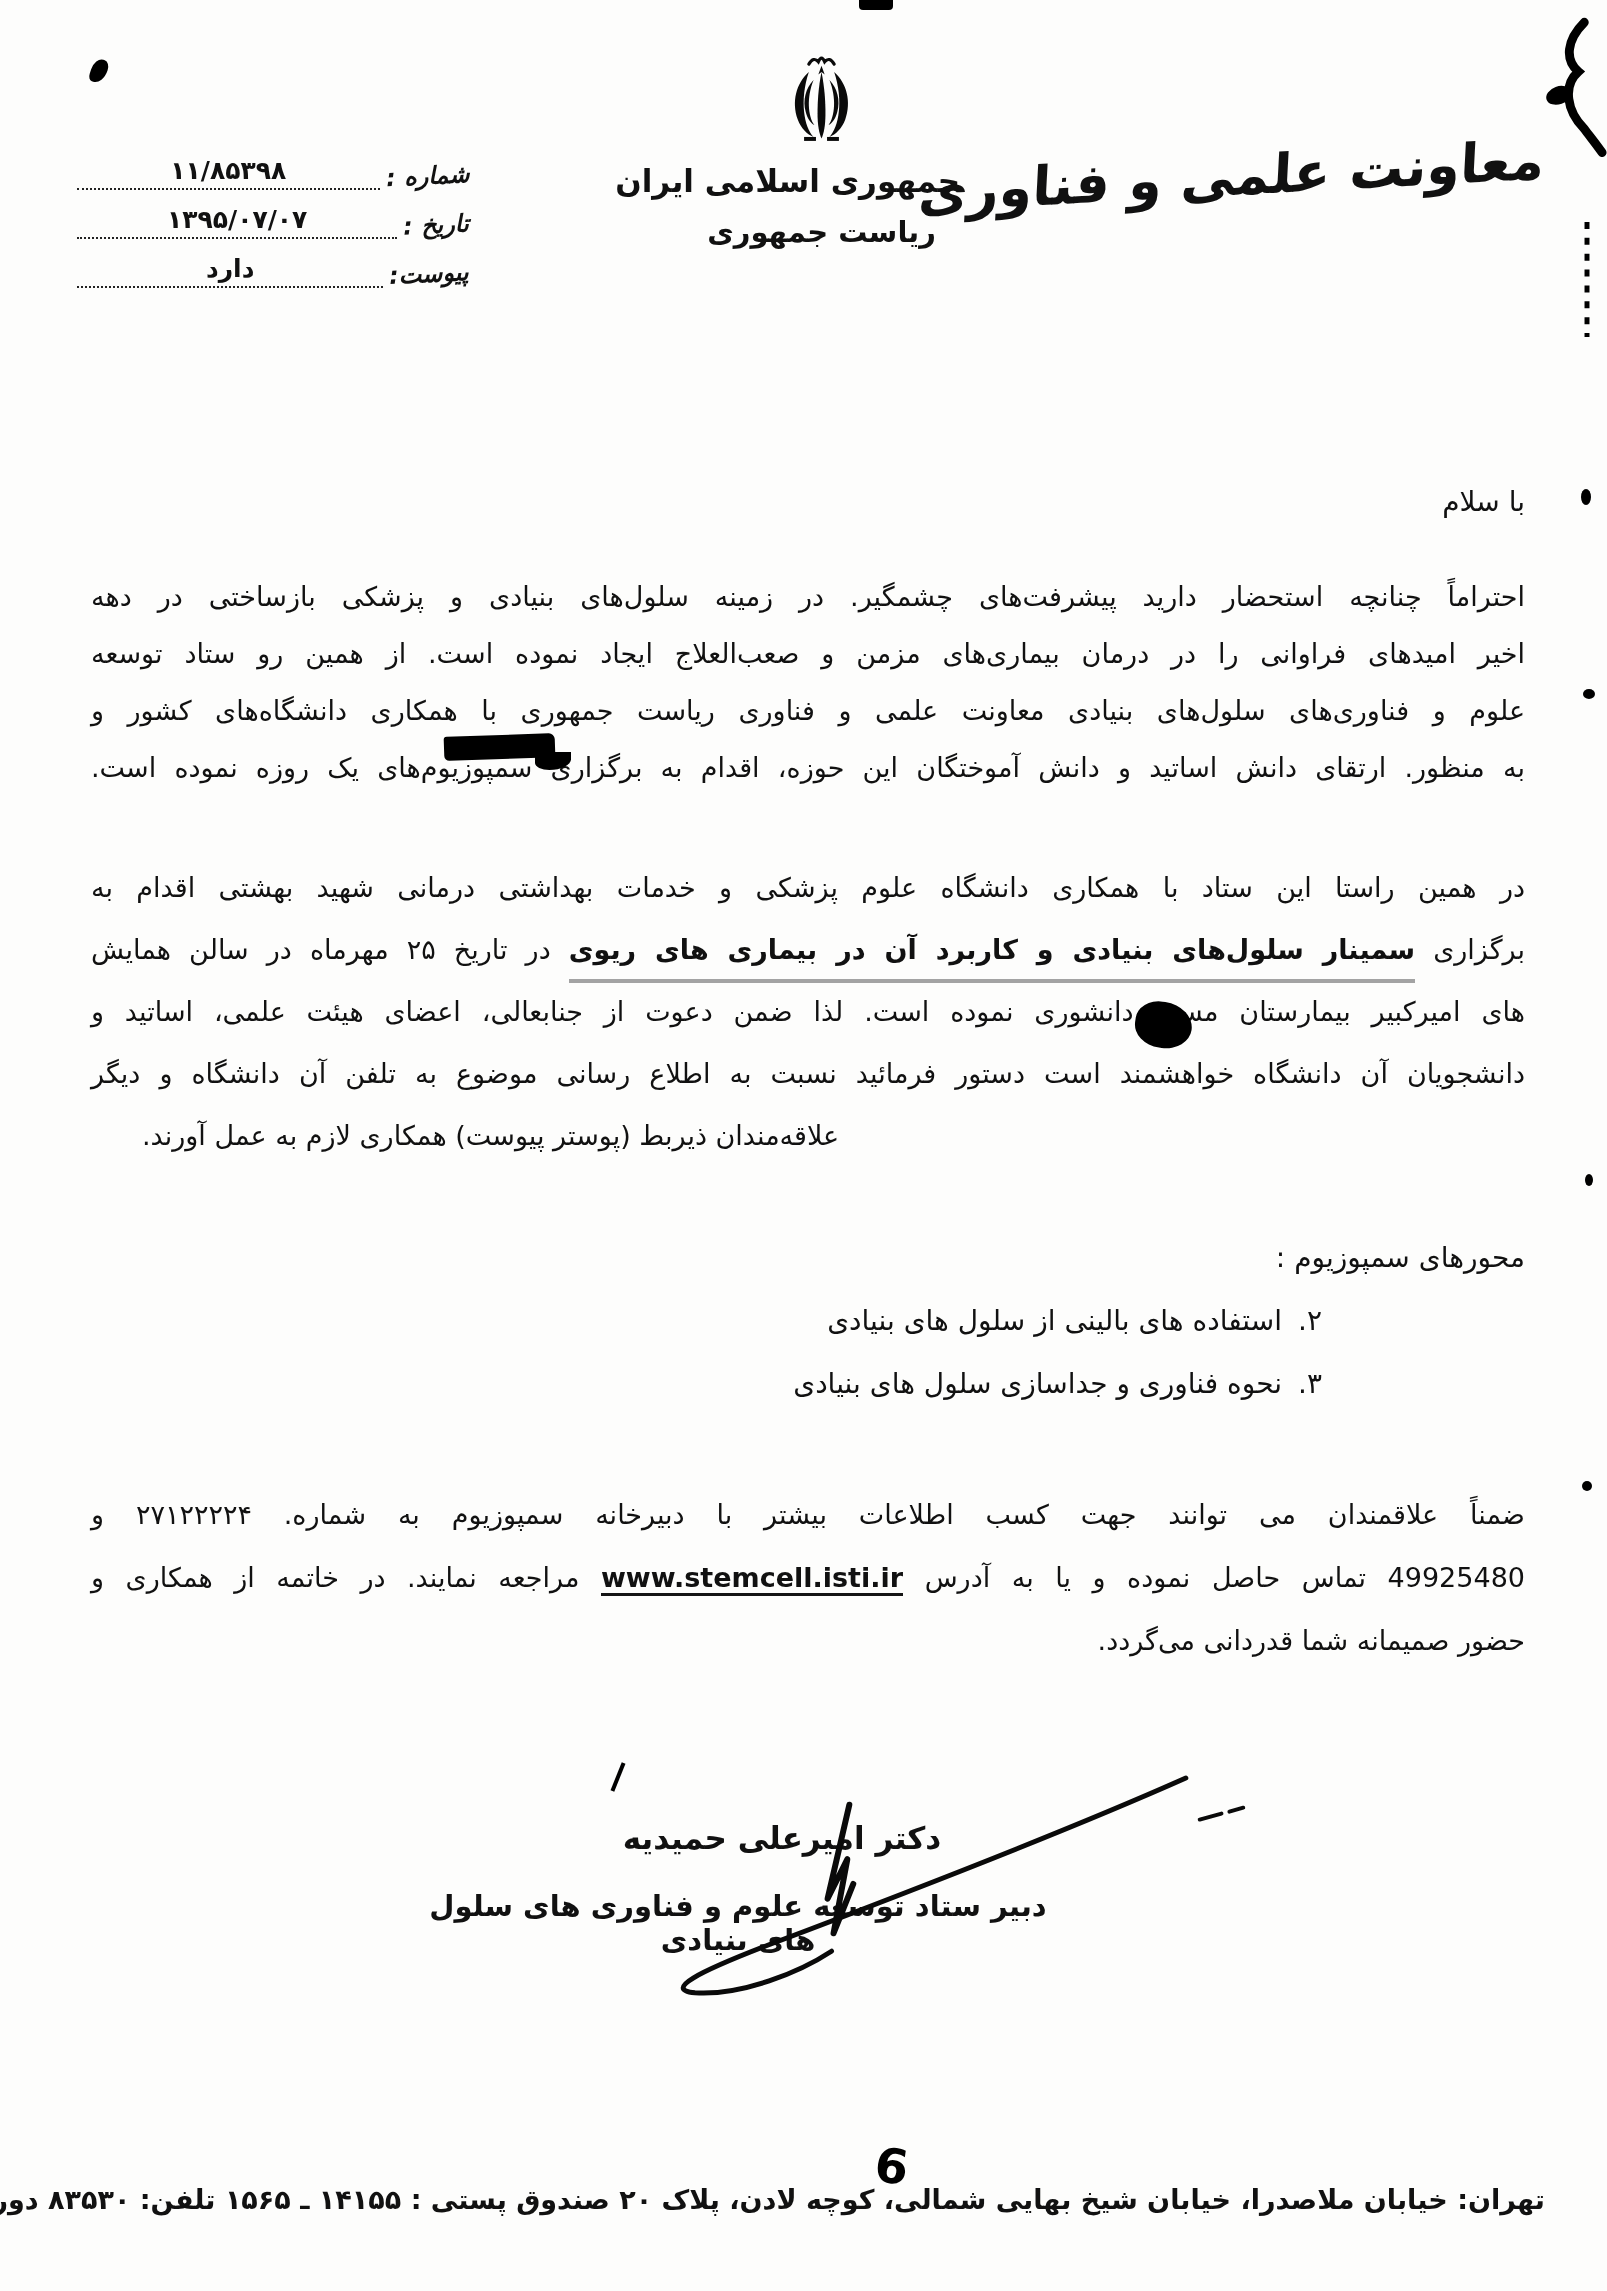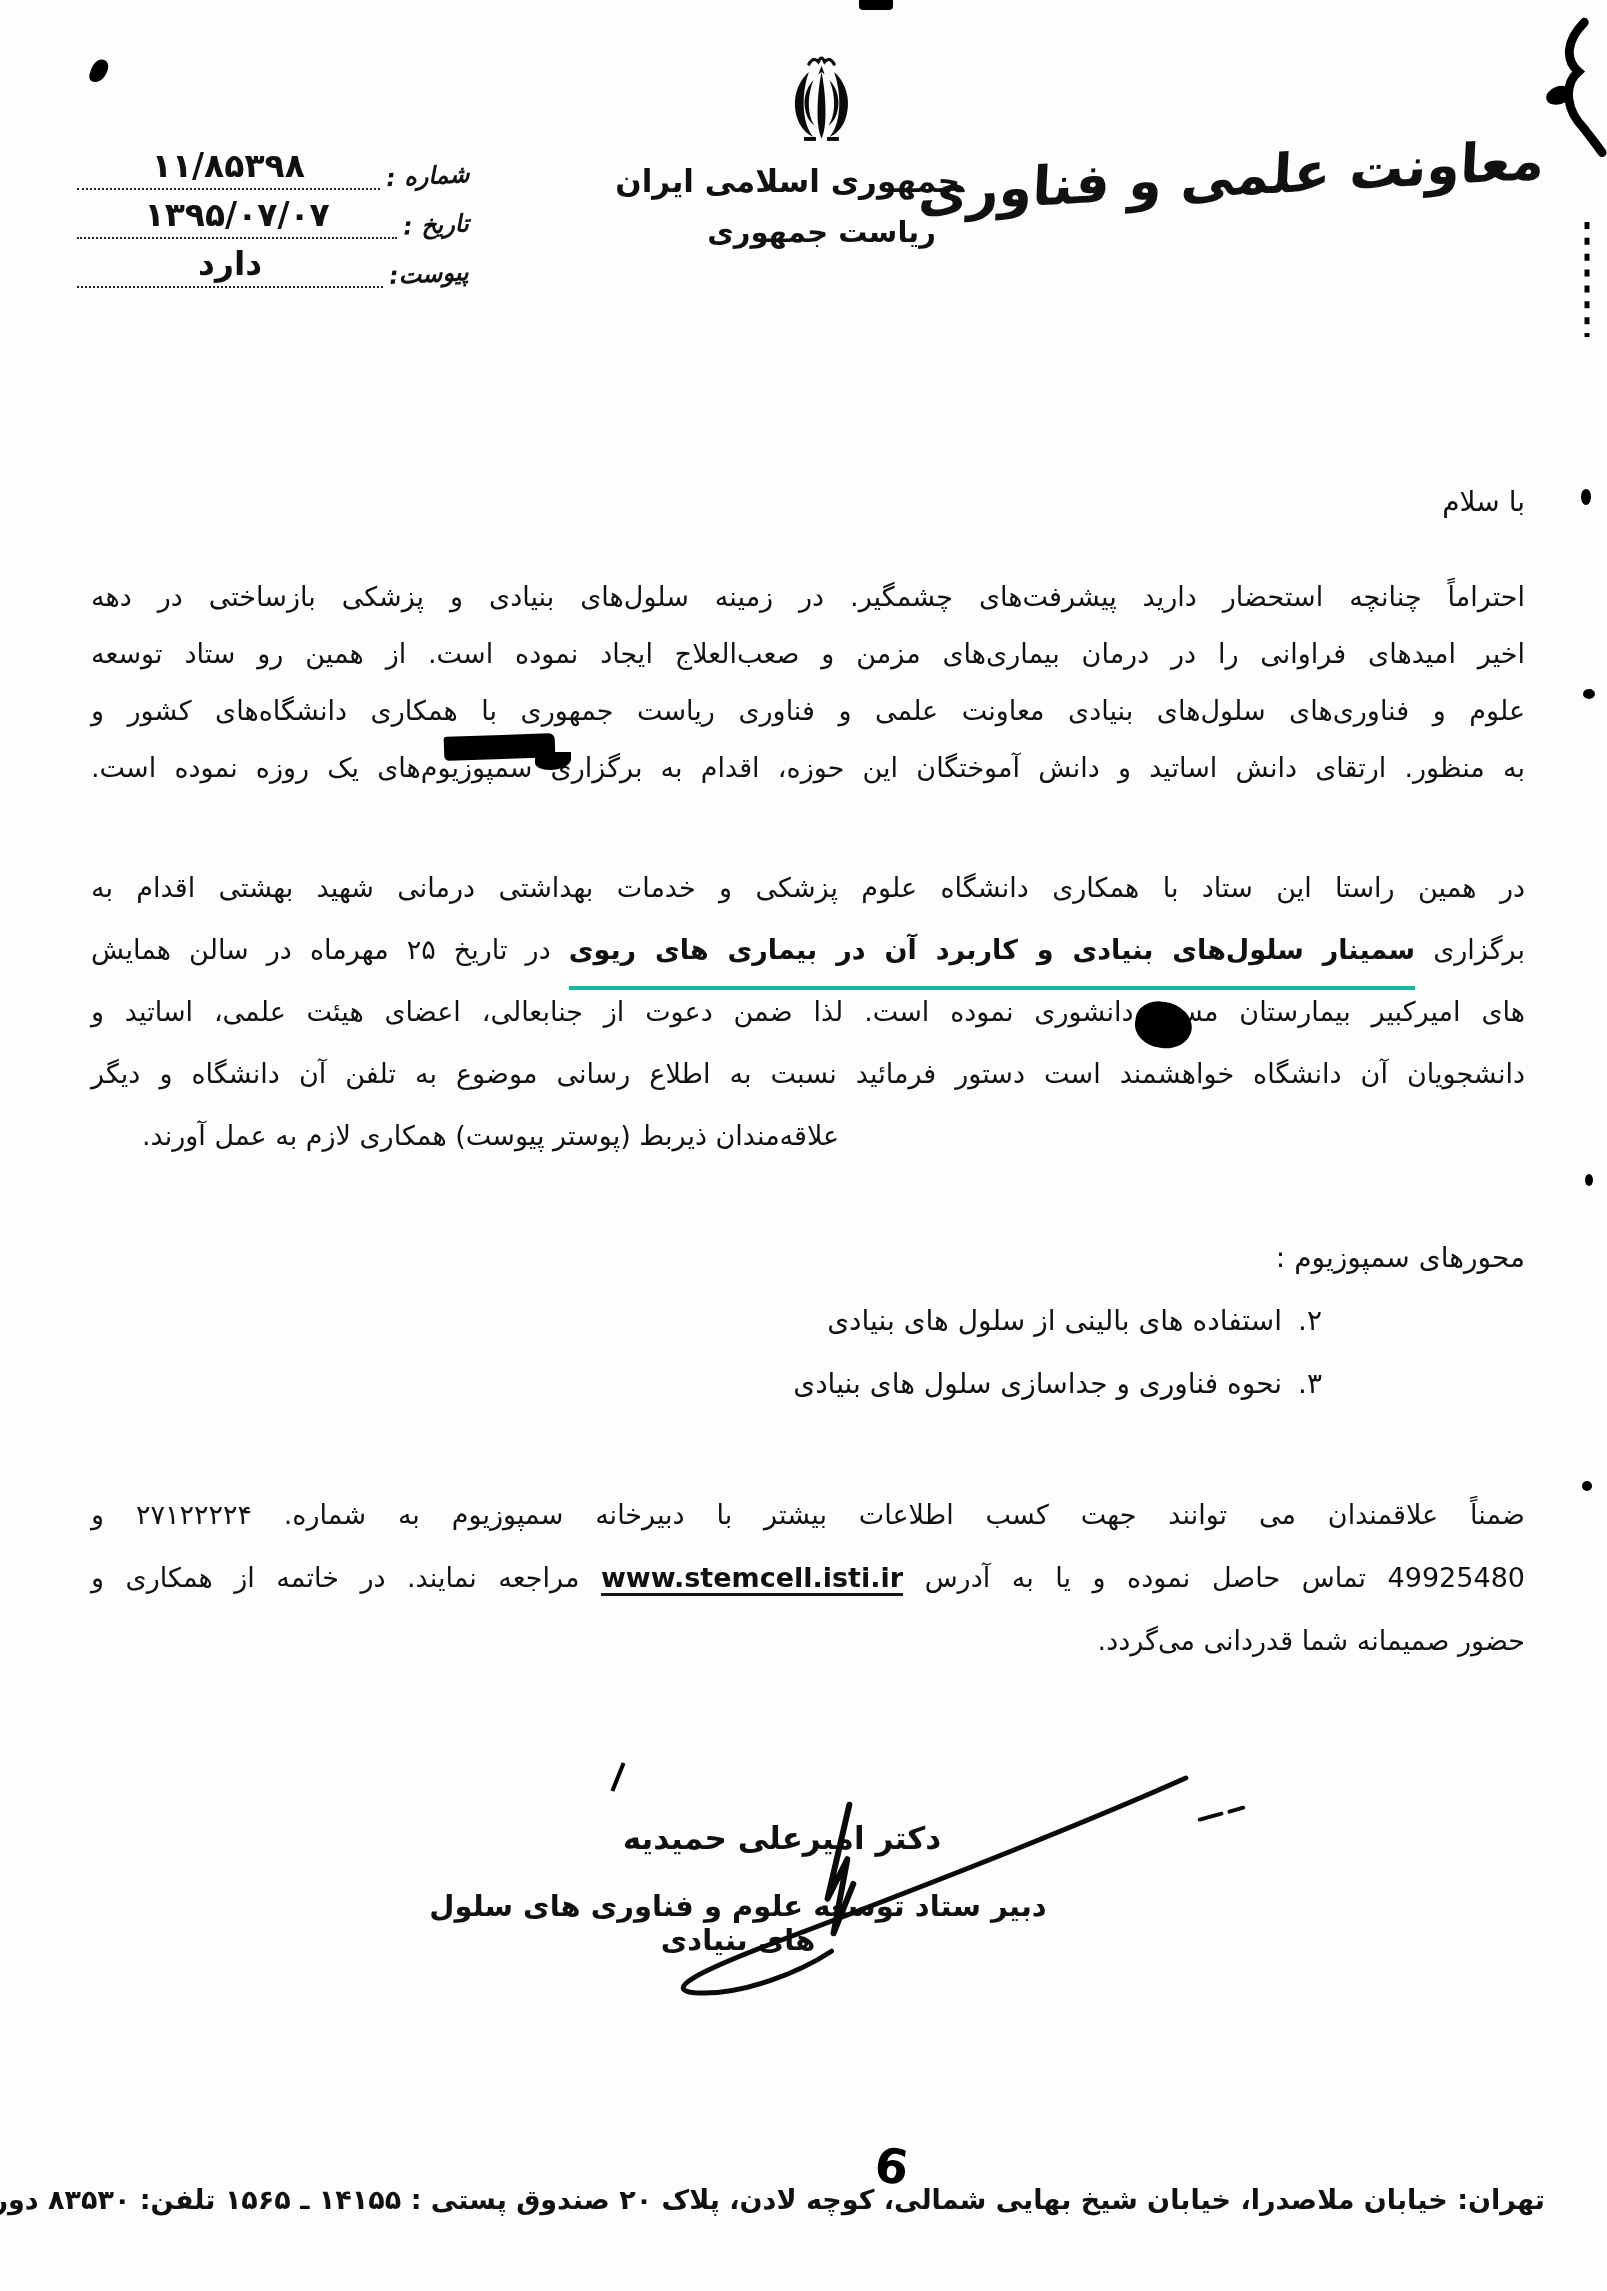--- a/index.html
+++ b/index.html
@@ -3,40 +3,40 @@
 <meta charset="utf-8">
 <style>
   html,body{margin:0;padding:0;background:#ffffff;}
   .page{position:relative;width:1608px;height:2292px;background:#fdfdfc;overflow:hidden;
         font-family:"DejaVu Sans",sans-serif;color:#111;direction:rtl;}
   
   .fields{position:absolute;left:77px;top:141px;width:394px;}
   .frow{display:flex;align-items:flex-end;height:49px;}
   .flabel{font-size:24px;font-weight:bold;font-style:italic;white-space:nowrap;
           transform:rotate(-3deg);padding-right:2px;}
-  .fline{flex:1;border-bottom:2px dotted #222;text-align:center;font-size:33px;
+  .fline{flex:1;border-bottom:2px dotted #222;text-align:center;font-size:25px;
          font-weight:bold;padding-bottom:3px;margin-right:6px;}
   
   .emblem-block{position:absolute;left:683px;top:50px;width:277px;text-align:center;}
   .emblem-svg{display:block;margin:0 auto;}
   .org1{font-size:31px;font-weight:bold;margin-top:4px;white-space:nowrap;}
   .org2{font-size:29px;font-weight:bold;margin-top:16px;white-space:nowrap;}
   
   .dept{position:absolute;top:145px;right:63px;font-size:54px;font-weight:bold;
         white-space:nowrap;transform:rotate(-3deg) skewX(-6deg);}
   
   .salutation{position:absolute;top:485px;right:83px;font-size:28px;}
   .para{position:absolute;left:91px;width:1434px;font-size:27px;}
   .p1{top:568px;line-height:57px;}
   .p2{top:857px;line-height:62px;}
   .p3{top:1483px;line-height:63px;}
   .jline{text-align:justify;text-align-last:justify;}
   .rline{text-align:right;}
   .lline{text-align:left;margin-left:51px;}
-  .ul-bold{font-weight:bold;border-bottom:4px solid #14b8a6;padding-bottom:21px;}
+  .ul-bold{font-weight:bold;border-bottom:4px solid #a3a3a3;padding-bottom:14px;}
   .url{font-weight:bold;border-bottom:3px solid #151515;}
   .topics{position:absolute;left:91px;top:1226px;width:1434px;font-size:28px;line-height:63px;}
   .topics-head{text-align:right;}
   .topic{text-align:right;padding-right:203px;}
   .tnum{margin-left:16px;}
   
   .sig-name{position:absolute;left:594px;top:1820px;width:376px;text-align:center;
             font-size:31px;font-weight:bold;}
   .sig-title{position:absolute;left:416px;top:1889px;width:644px;text-align:center;
              font-size:29px;font-weight:bold;}

